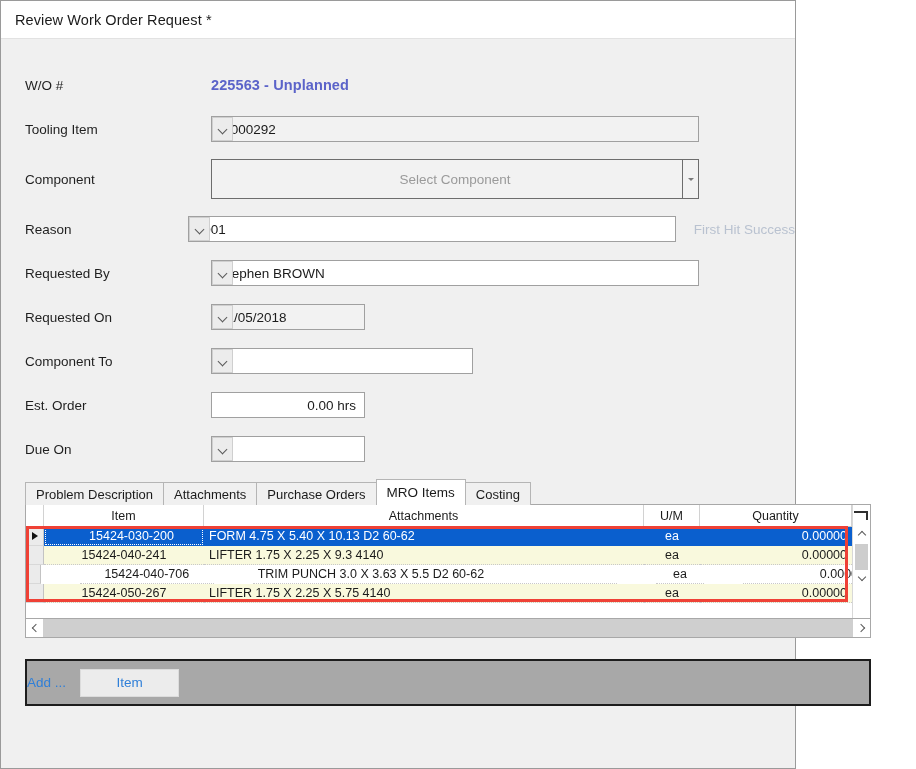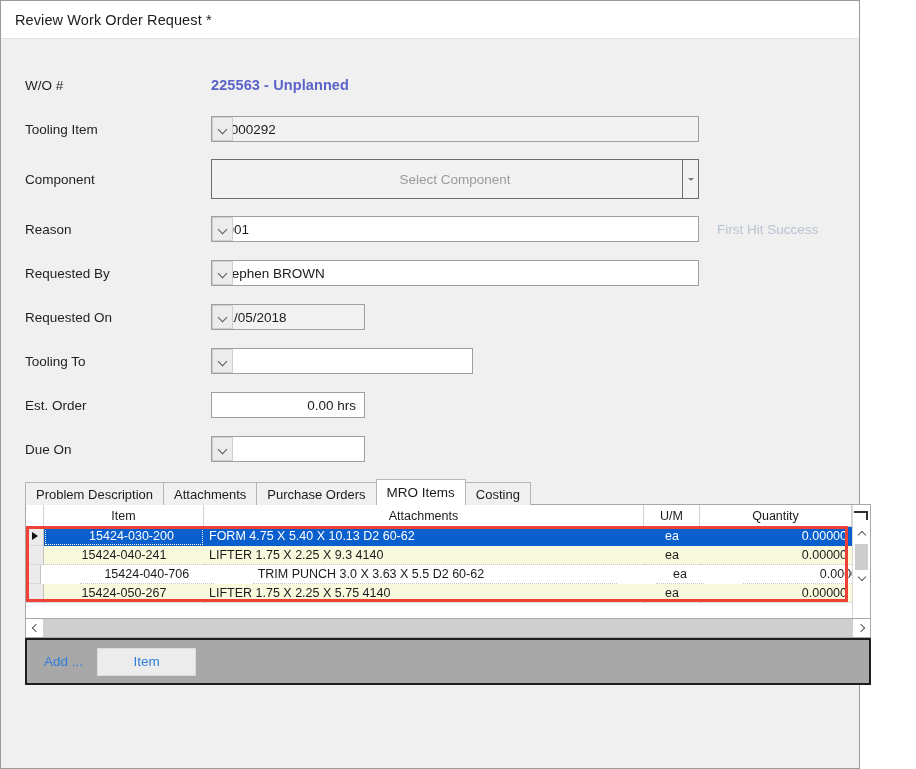--- a/index.html
+++ b/index.html
@@ -13,21 +13,21 @@
     font-family: "Liberation Sans", sans-serif;
     font-size: 13px;
     color: #1b1b1b;
     overflow: hidden;
   }
 
   
   .window {
     position: absolute;
     left: 0; top: 0;
-    width: 860px; height: 769px;
+    width: 796px; height: 769px;
     box-sizing: border-box;
     border: 1px solid #9a9a9a;
     background: #bef264;
     display: flex;
     flex-direction: column;
   }
   .titlebar {
     height: 38px;
     min-height: 38px;
     background: #ffffff;
@@ -379,21 +379,21 @@
 
   
   .addpanel {
     box-sizing: border-box;
     height: 47px;
     background: #a8a8a8;
     border: 2px solid #1d1d1d;
     border-top: 2px solid #1d1d1d;
     display: flex;
     align-items: center;
-    padding-left: 17px;
+    margin-top: 21px;
   }
   .add-link {
     font-size: 13.5px;
     color: #2f7fd8;
     margin-right: 14px;
   }
   .item-btn {
     box-sizing: border-box;
     width: 99px;
     height: 28px;
@@ -534,21 +534,21 @@
           <div class="combo readonly" style="width:154px;">
             <span class="val">01/05/2018</span>
             <span class="btn">
                 <i class="chev"></i>
               </span>
           </div>
         </div>
       </div>
 
       <div class="row">
-        <div class="label">Tooling To</div>
+        <div class="label">Component To</div>
         <div class="fieldwrap">
           <div class="combo" style="width:262px;">
             <span class="val"></span>
             <span class="btn">
                 <i class="chev"></i>
               </span>
           </div>
         </div>
       </div>
 

